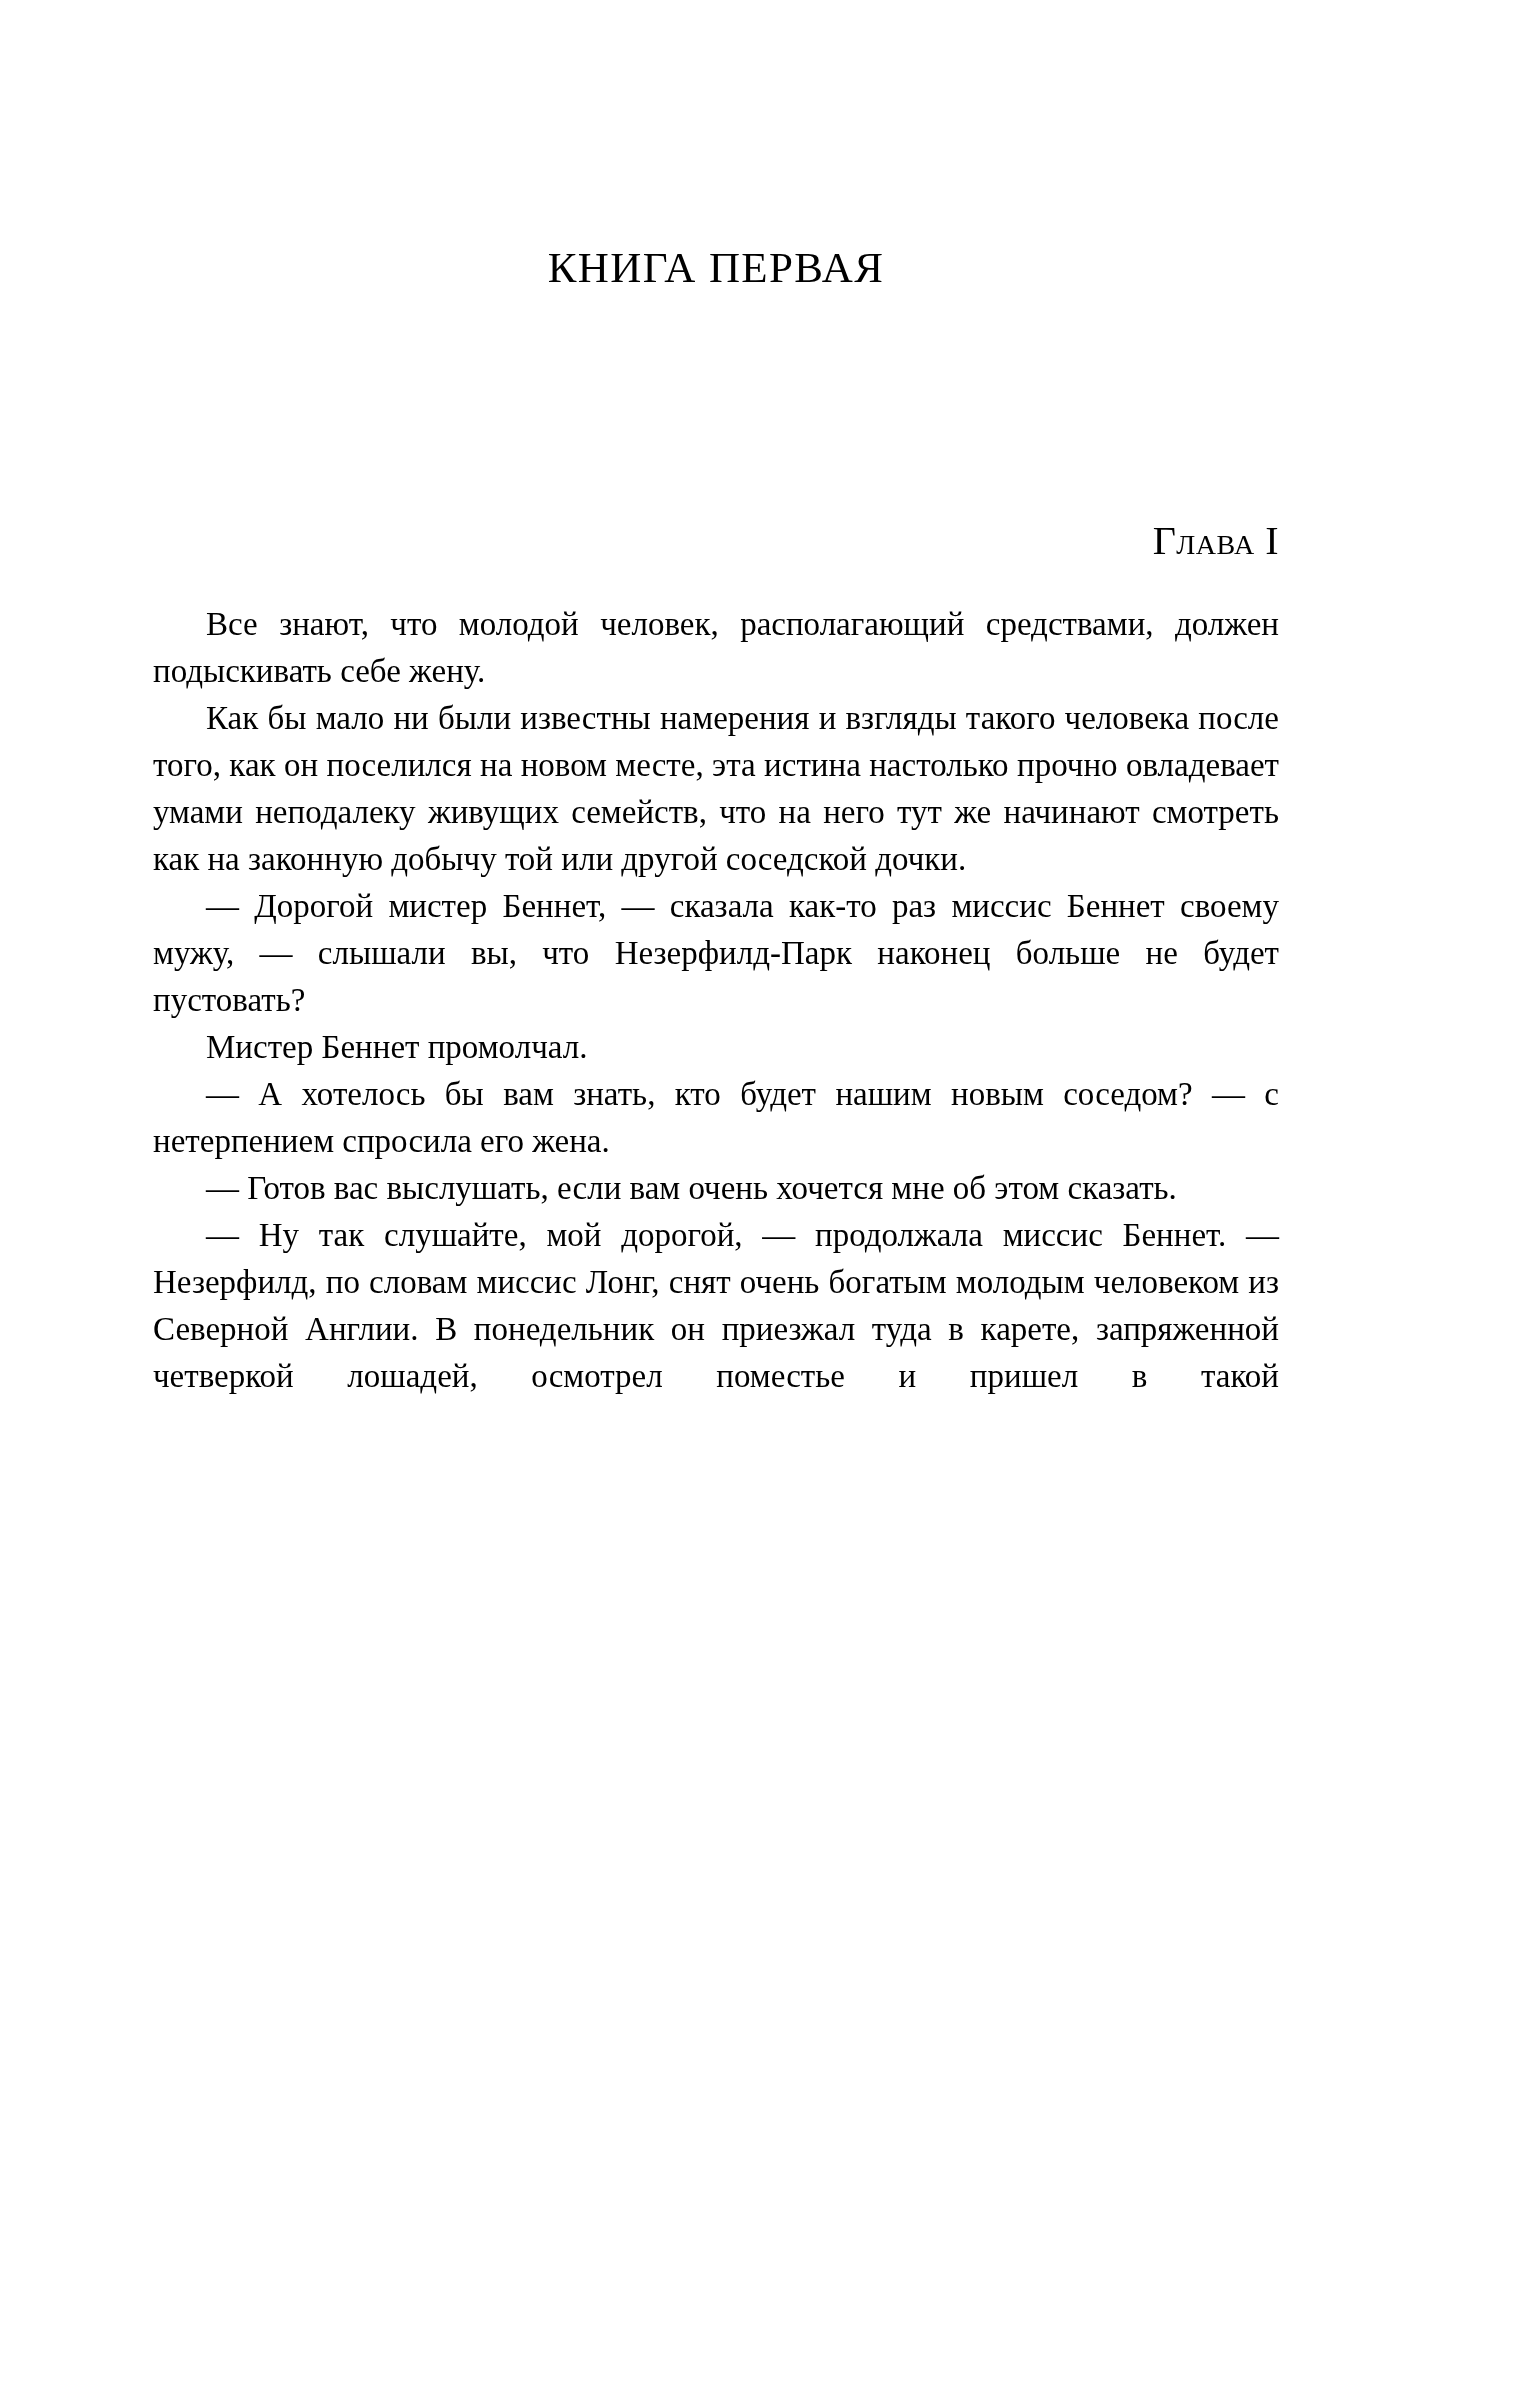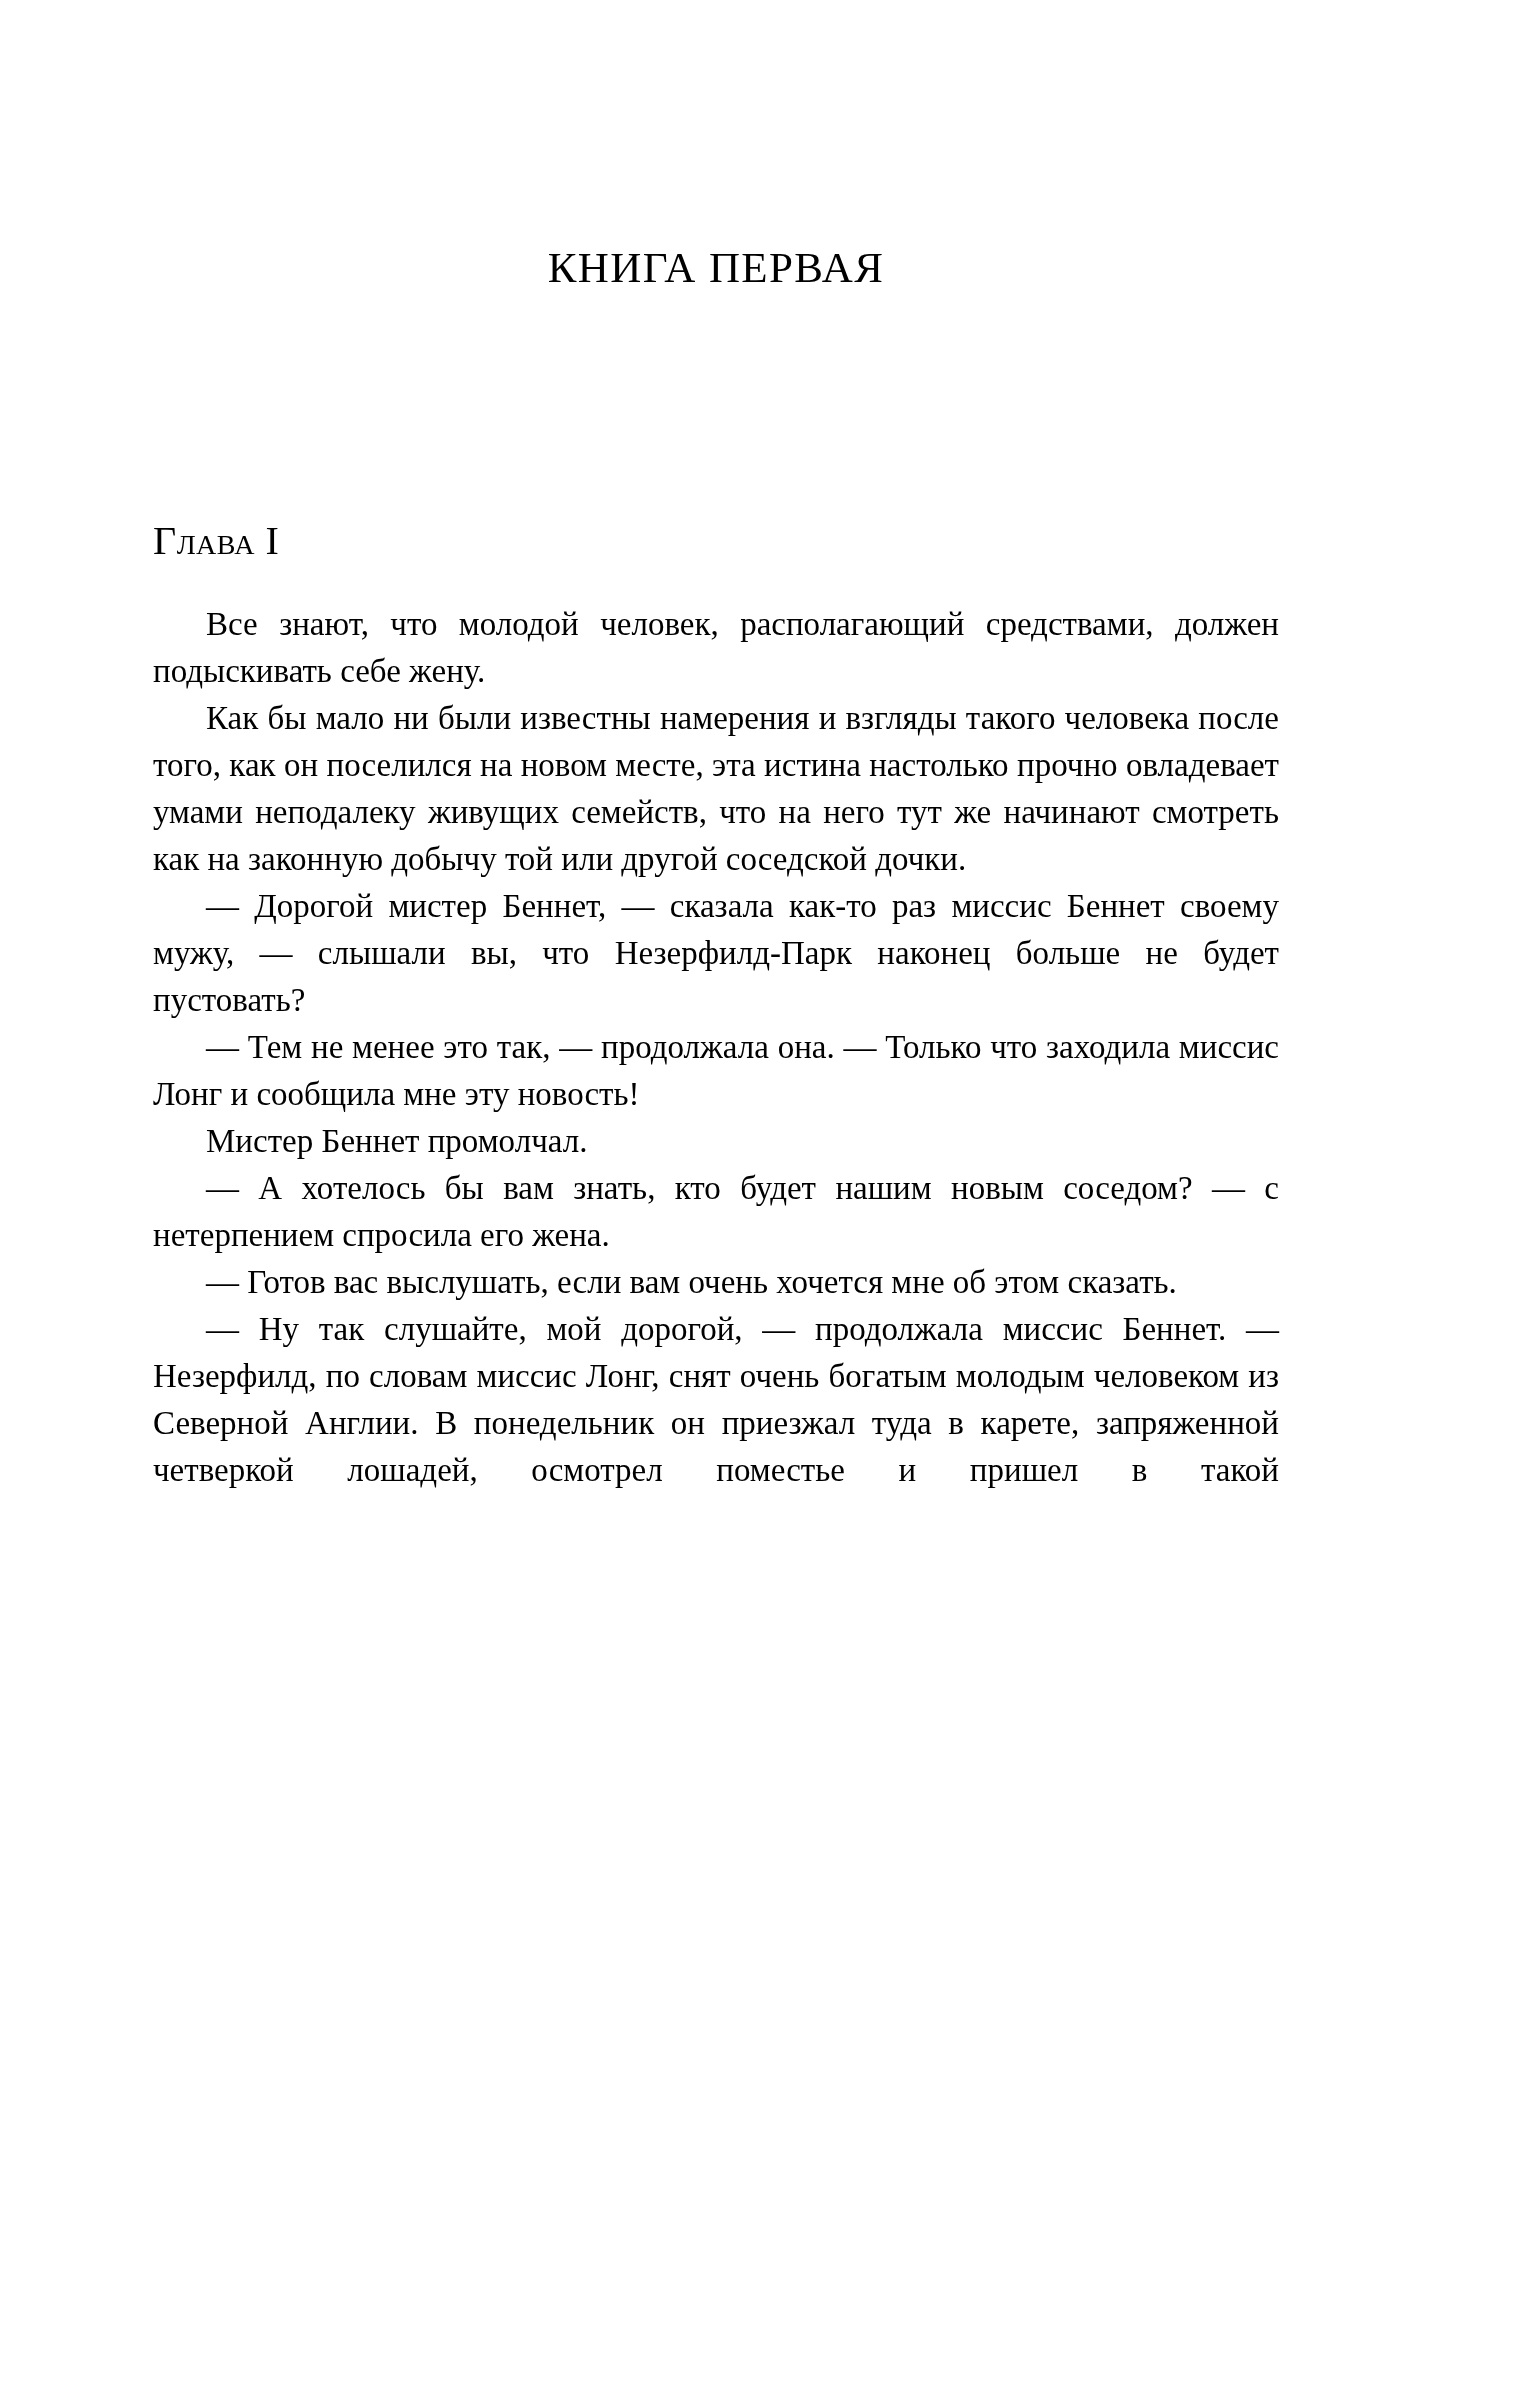--- a/index.html
+++ b/index.html
@@ -41,21 +41,21 @@
     font-size: 43px;
     letter-spacing: 1.4px;
     line-height: 1.1;
     white-space: nowrap;
   }
 
   
   .chapter-heading {
     margin: 0;
     padding-top: 228px;
-    text-align: left;
+    text-align: right;
     font-weight: normal;
     font-size: 40px;
     line-height: 1.1;
     font-variant: small-caps;
     letter-spacing: 0.5px;
   }
   .chapter-heading .numeral {
     font-variant: normal;
     font-size: 40px;
   }
@@ -90,21 +90,20 @@
   <div class="text-block">
 
     <h1 class="book-title">КНИГА ПЕРВАЯ</h1>
 
     <h2 class="chapter-heading"><span>Глава </span><span class="numeral">I</span></h2>
 
     <div class="body-text">
       <p>Все знают, что молодой человек, располагающий средствами, должен подыскивать себе жену.</p>
       <p>Как бы мало ни были известны намерения и взгляды такого человека после того, как он поселился на новом месте, эта истина настолько прочно овладевает умами неподалеку живущих семейств, что на него тут же начинают смотреть как на законную добычу той или другой соседской дочки.</p>
       <p>— Дорогой мистер Беннет, — сказала как-то раз миссис Беннет своему мужу, — слышали вы, что Незерфилд-Парк наконец больше не будет пустовать?</p>
-      <p>— Тем не менее это так, — продолжала она. — Только что заходила миссис Лонг и сообщила мне эту новость!</p>
       <p>Мистер Беннет промолчал.</p>
       <p>— А хотелось бы вам знать, кто будет нашим новым соседом? — с нетерпением спросила его жена.</p>
       <p>— Готов вас выслушать, если вам очень хочется мне об этом сказать.</p>
       <p>— Ну так слушайте, мой дорогой, — продолжала миссис Беннет. — Незерфилд, по словам миссис Лонг, снят очень богатым молодым человеком из Северной Англии. В понедельник он приезжал туда в карете, запряженной четверкой лошадей, осмотрел поместье и пришел в такой</p>
     </div>
 
   </div>
 </div>
 
 

